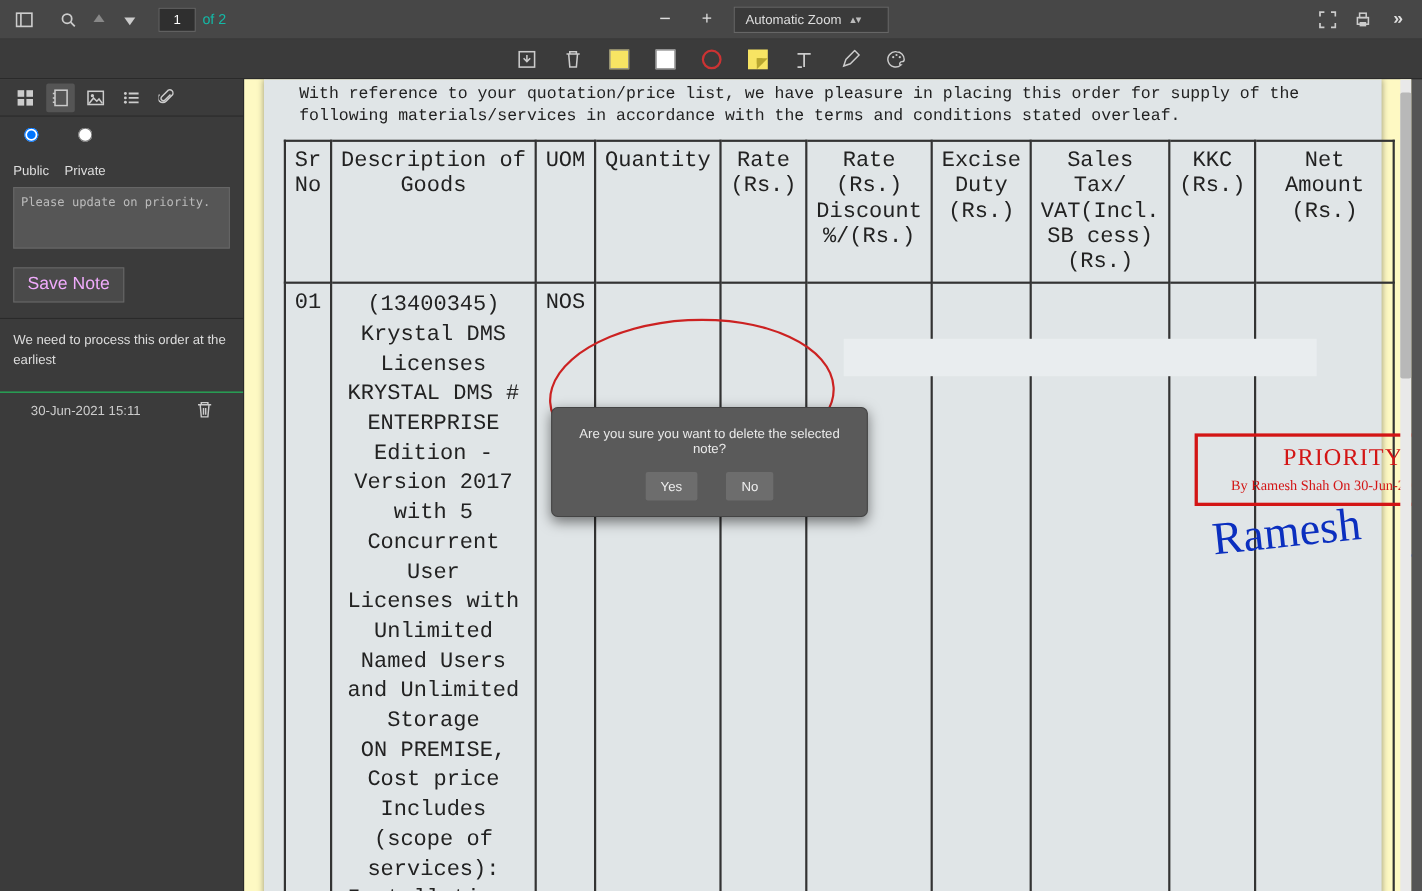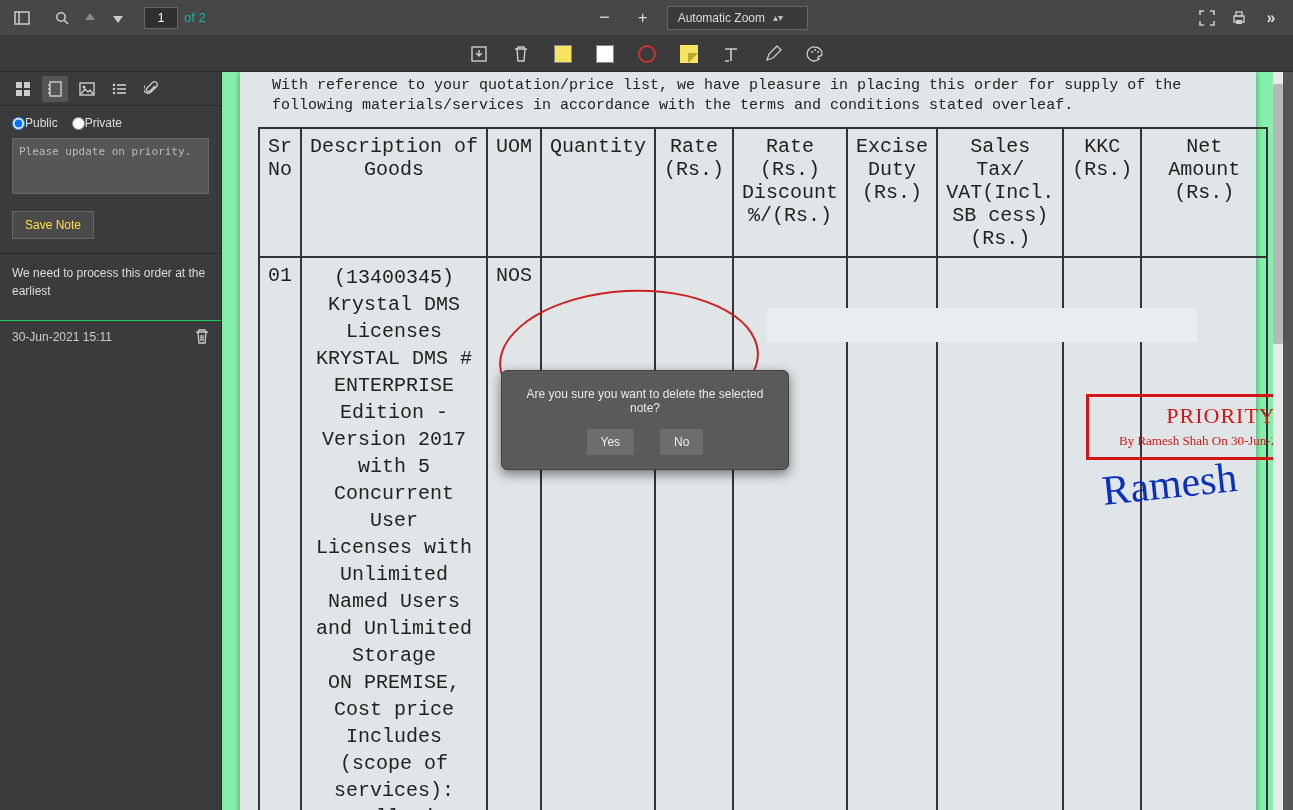--- a/index.html
+++ b/index.html
@@ -26,30 +26,30 @@
   .note-icon { width:18px; height:18px; background:#f7e463; position:relative; }
   .note-icon::after{content:"";position:absolute;right:0;bottom:0;border:5px solid transparent;border-left-color:#b9a72f;border-top-color:#b9a72f;}
 
   
   .sidebar { position:absolute; left:0; top:72px; width:222px; bottom:0; background:#3b3b3b; color:#ddd; font-size:12px; border-right:1px solid #2a2a2a; }
   .side-tabs { height:34px; display:flex; align-items:center; gap:6px; padding:0 10px; border-bottom:1px solid #2a2a2a; }
   .side-tab { width:26px; height:26px; display:flex; align-items:center; justify-content:center; color:#ccc; cursor:pointer; border-radius:2px; }
   .side-tab.active { background:#555; }
   .side-body { padding:10px 12px 14px; border-bottom:1px solid #2a2a2a;}
   .radio-row { display:flex; gap:14px; align-items:center; margin-bottom:8px;}
-  .radio-row label{display:flex;align-items:center;gap:0;color:#ddd;font-size:12px;}
+  .radio-row label{display:flex;align-items:center;gap:19px;color:#ddd;font-size:12px;flex-direction:column;}
   .note-text { width:100%; height:56px; background:#565656; border:1px solid #666; color:#bbb; font-size:11px; padding:6px; resize:none;}
-  .save-btn { margin-top:14px; padding:6px 12px; background:#4a4a4a; border:1px solid #666; color:#fde047; font-size:12px; cursor:pointer; }
+  .save-btn { margin-top:14px; padding:6px 12px; background:#4a4a4a; border:1px solid #666; color:#f0abfc; font-size:16px; cursor:pointer; }
   .note-card { padding:10px 12px; border-bottom:1px solid #22c55e; line-height:1.5; }
   .note-card .meta { color:#ccc; }
-  .note-footer { display:flex; justify-content:space-between; align-items:center; padding:8px 12px; color:#ccc; }
+  .note-footer { display:flex; justify-content:space-between; align-items:center; padding:8px 28px; color:#ccc; }
   .trash-btn { cursor:pointer; color:#ccc; }
 
   
-  .viewer { position:absolute; left:222px; right:10px; top:72px; bottom:0; background:#86efac; overflow:hidden; }
+  .viewer { position:absolute; left:222px; right:10px; top:72px; bottom:0; background:#fef9c3; overflow:hidden; }
   .scroll-track { position:absolute; right:0; top:0; bottom:0; width:10px; background:#e9e9e9; }
   .scroll-thumb { position:absolute; right:0; top:12px; width:10px; height:260px; background:#b8b8b8; border-radius:2px; }
 
   .page { position:absolute; left:18px; top:0; width:1016px; background:#e0e5e7; padding:0 18px 20px 18px; font-family: "Courier New", monospace; color:#222; box-shadow:0 0 6px rgba(0,0,0,.4); }
   .intro { font-size:15px; padding:4px 14px 12px; line-height:1.3; }
 
   table.order { width:100%; border-collapse:collapse; font-size:20px; }
   table.order th, table.order td { border:2px solid #333; padding:6px 8px; vertical-align:top; text-align:center; }
   table.order th { font-weight:normal; }
   .col-sr{width:34px;} .col-desc{width:210px;} .col-uom{width:44px;} .col-qty{width:86px;}

